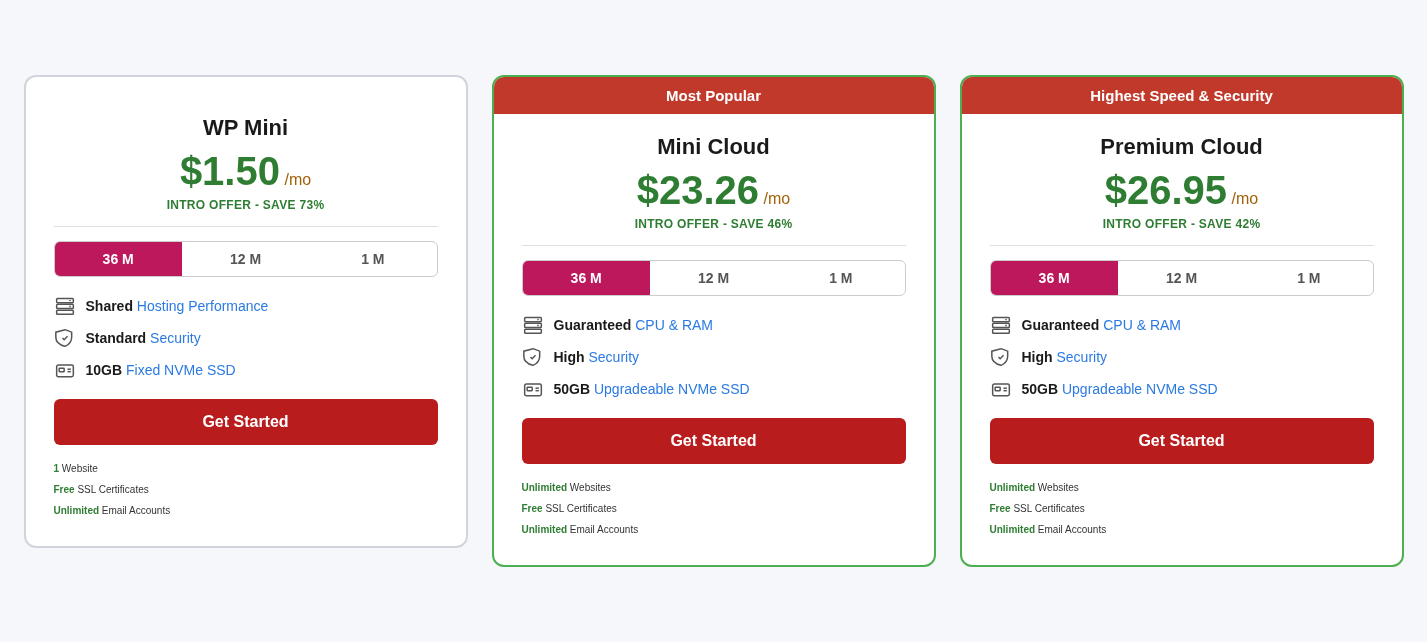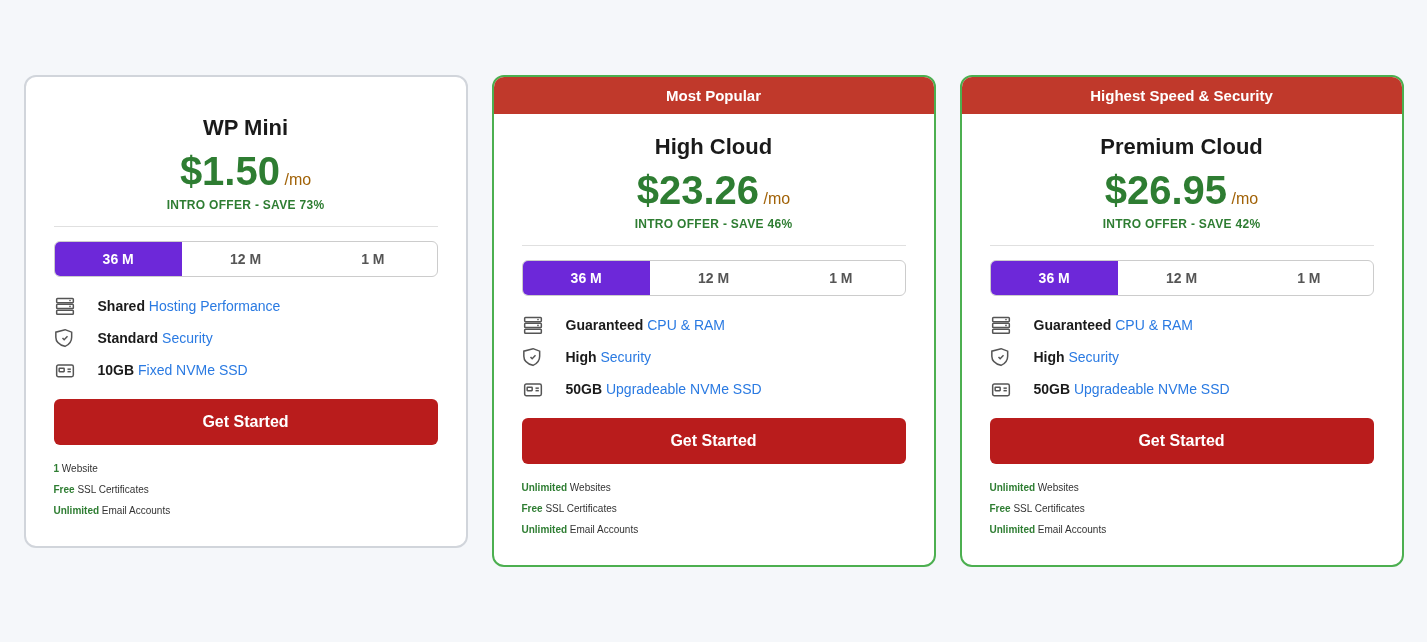--- a/index.html
+++ b/index.html
@@ -91,31 +91,31 @@
       padding: 9px 0;
       text-align: center;
       font-size: 14px;
       font-weight: bold;
       cursor: pointer;
       border: none;
       background: transparent;
       color: #555;
     }
     .term-btn.active {
-      background: #6d28d9;
+      background: #be185d;
       color: #fff;
     }
     .features-list {
       list-style: none;
       margin-bottom: 18px;
     }
     .features-list li {
       display: flex;
       align-items: center;
-      gap: 22px;
+      gap: 10px;
       font-size: 14px;
       color: #333;
       margin-bottom: 10px;
     }
     .feat-icon {
       flex-shrink: 0;
       width: 22px;
       height: 22px;
       display: flex;
       align-items: center;
@@ -212,21 +212,21 @@
       </ul>
       <button class="get-started-btn">Get Started</button>
       <ul class="bottom-features">
         <li><strong class="green-bold">1</strong> Website</li>
         <li><strong class="green-bold">Free</strong> SSL Certificates</li>
         <li><strong class="green-bold">Unlimited</strong> Email Accounts</li>
       </ul>
     </div>
     <div class="card featured">
       <div class="badge red">Most Popular</div>
-      <div class="plan-name">High Cloud</div>
+      <div class="plan-name">Mini Cloud</div>
       <div class="price-row">
     <span class="price-amount">$23.26</span><span class="price-period"> /mo</span>
   </div>
       <div class="intro-offer">INTRO OFFER - SAVE 46%</div>
       <hr class="divider">
       <div class="term-selector">
         <button class="term-btn active">36 M</button>
         <button class="term-btn">12 M</button>
         <button class="term-btn">1 M</button>
       </div>

